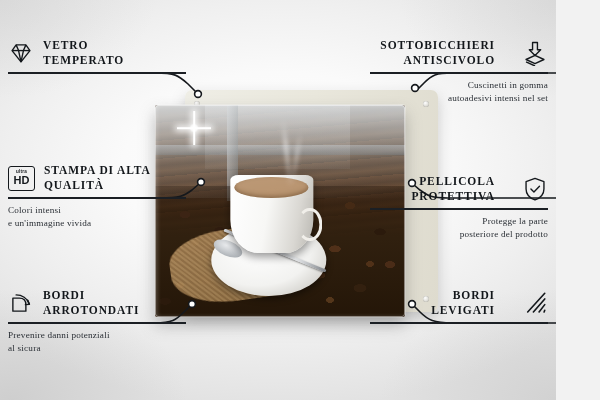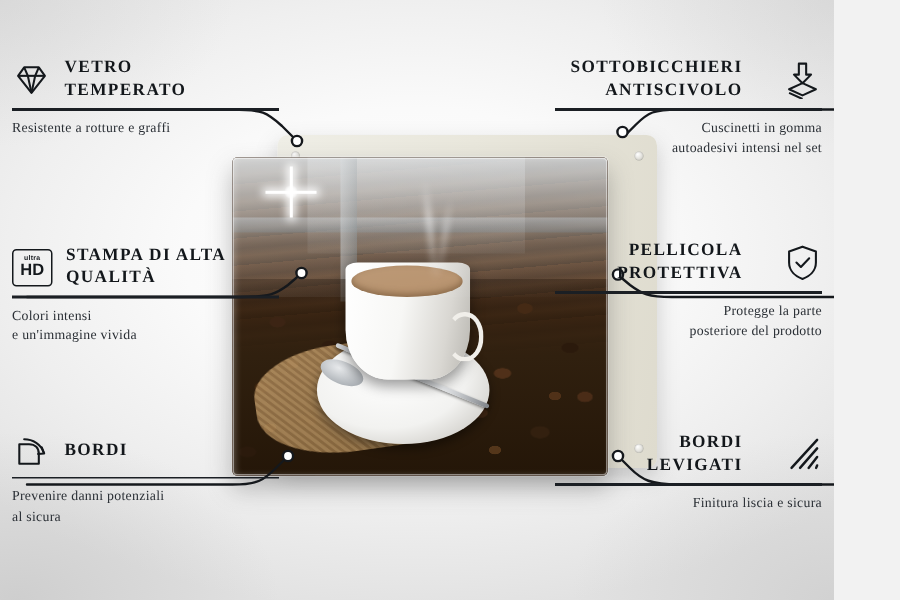--- a/index.html
+++ b/index.html
@@ -221,21 +221,21 @@
     display:flex;flex-direction:column;align-items:center;justify-content:center;line-height:1;
   }
   .hd-box .u{font-size:4.6px;letter-spacing:.2px;color:#14181c;font-family:"Liberation Sans",sans-serif;font-weight:700;}
   .hd-box .h{font-size:11px;color:#14181c;font-family:"Liberation Sans",sans-serif;font-weight:700;margin-top:.5px;}
 
   
   #f-vetro{top:38px;}
   #f-stampa{top:163px;}
   #f-bordi{top:288px;}
   #f-sotto{top:38px;}
-  #f-pellicola{top:160px;}
+  #f-pellicola{top:174px;}
   #f-levigati{top:288px;}
   #f-vetro .feat-rule{width:178px;}
   #f-stampa .feat-rule{width:178px;}
   #f-bordi .feat-rule{width:178px;}
   #f-sotto .feat-rule{width:178px;margin-left:auto;}
   #f-pellicola .feat-rule{width:178px;margin-left:auto;}
   #f-levigati .feat-rule{width:178px;margin-left:auto;}
 </style>
 </head>
 <body>
@@ -307,21 +307,20 @@
           <path d="M5 13 L10 6 H22 L27 13 L16 27 Z"></path>
           <path d="M5 13 H27"></path>
               <path d="M10 6 L13 13 L16 27"></path>
               <path d="M22 6 L19 13 L16 27"></path>
         </g>
           </svg>
       </span>
       <div class="feat-title"><span>VETRO</span><br><span>TEMPERATO</span></div>
     </div>
     <div class="feat-rule"></div>
-    <div class="feat-sub"><span>Resistente a rotture e graffi</span></div>
   </div>
 
   <div class="feat left" id="f-stampa">
     <div class="feat-head">
       <span class="hd-box">
         <span class="u">ultra</span>
         <span class="h">HD</span>
       </span>
       <div class="feat-title"><span>STAMPA DI ALTA</span><br><span>QUALITÀ</span></div>
     </div>
@@ -333,21 +332,21 @@
     <div class="feat-head">
       <span class="icon">
         <svg viewBox="0 0 32 32">
             <g fill="none" stroke="#14181c" stroke-width="1.7" stroke-linejoin="round" stroke-linecap="round">
           <path d="M6 10 V26 H22 V18 C22 13 19 10 14 10 Z"></path>
           <path d="M10 6 C17 6 24 10 26 17"></path>
           <path d="M24.4 12.6 L26.4 17.6 L21.4 18"></path>
         </g>
           </svg>
       </span>
-      <div class="feat-title"><span>BORDI</span><br></div>
+      <div class="feat-title"><span>BORDI</span><br><span>ARROTONDATI</span></div>
     </div>
     <div class="feat-rule"></div>
     <div class="feat-sub"><span>Prevenire danni potenziali</span><br><span>al sicura</span></div>
   </div>
 
   <div class="feat right" id="f-sotto">
     <div class="feat-head">
       <span class="icon">
         <svg viewBox="0 0 32 32">
             <g fill="none" stroke="#14181c" stroke-width="1.7" stroke-linejoin="round">
@@ -387,16 +386,15 @@
           <path d="M28 4 L7 27"></path>
           <path d="M28 11 L14 27"></path>
           <path d="M28 18 L21 27"></path>
           <path d="M28 25 L27.2 27"></path>
         </g>
           </svg>
       </span>
       <div class="feat-title"><span>BORDI</span><br><span>LEVIGATI</span></div>
     </div>
     <div class="feat-rule"></div>
-    <div class="feat-sub"><span>Finitura liscia e sicura</span></div>
   </div>
 
 </div>
 
 </body></html>

